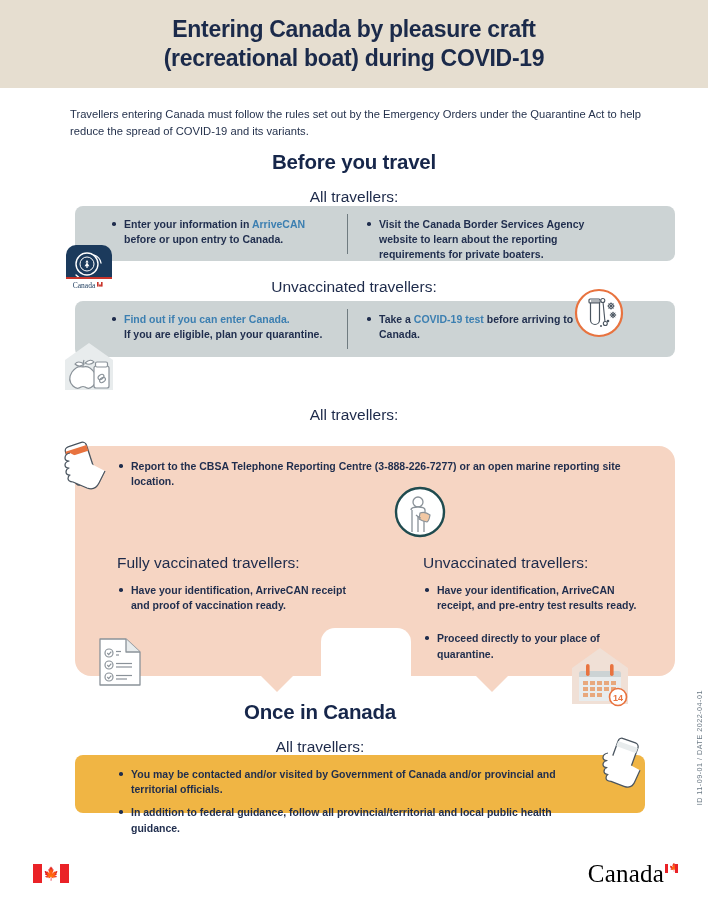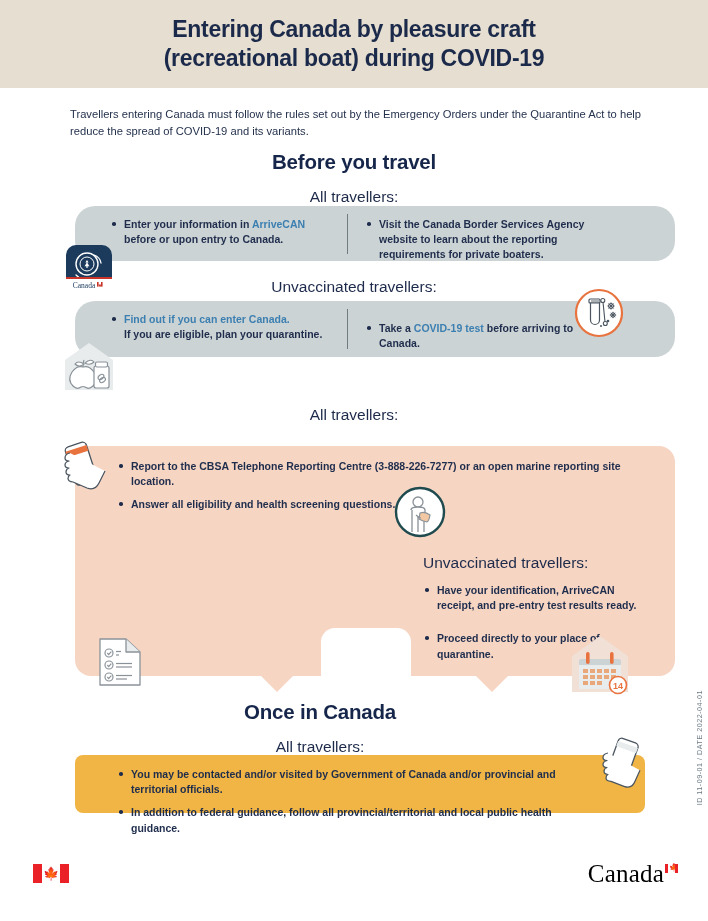--- a/index.html
+++ b/index.html
@@ -57,21 +57,21 @@
   }
   .grp-title {
     font-size: 15.5px;
     color: #1d2a4a;
     font-weight: 400;
   }
 
   
   .panel-grey {
     background: #ccd3d4;
-    border-radius: 20px;
+    border-radius: 8px;
     position: relative;
   }
   .panel-yellow {
     background: #f0b544;
     border-radius: 8px;
     position: relative;
   }
 
   
   ul.bl { list-style: none; }
@@ -111,21 +111,21 @@
   #before-panel1 .col-a { position: absolute; left: 35px; top: 11px; width: 220px; }
   #before-panel1 .col-b { position: absolute; left: 290px; top: 11px; width: 250px; }
   #before-panel1 .divider-v { left: 272px; top: 8px; height: 40px; }
 
   #before-panel2 {
     position: absolute;
     left: 75px; top: 151px;
     width: 600px; height: 56px;
   }
   #before-panel2 .col-a { position: absolute; left: 35px; top: 11px; width: 235px; }
-  #before-panel2 .col-b { position: absolute; left: 290px; top: 20px; width: 235px; }
+  #before-panel2 .col-b { position: absolute; left: 290px; top: 11px; width: 235px; }
   #before-panel2 .divider-v { left: 272px; top: 8px; height: 40px; }
 
   
   #border-shape {
     position: absolute;
     left: 75px; top: 446px;
     width: 600px; height: 246px;
   }
   #pink-main {
     position: absolute;
@@ -322,24 +322,29 @@
 
   <div id="border-shape" style="top:54px;">
     <div id="pink-main"></div>
     <div class="tail" id="tail-left"></div>
     <div class="tail" id="tail-right"></div>
     <div id="pink-notch"></div>
 
     <div style="position:absolute; left:42px; top:13px; width:510px;">
       <ul class="bl">
         <li>Report to the CBSA Telephone Reporting Centre (3-888-226-7277) or an open marine reporting site location.</li>
-        <li style="margin-top:5px;">Answer all eligibility and health screening questions.</li>
-      </ul>
-    </div>
-
+      </ul>
+    </div>
+
+    <div style="position:absolute; left:42px; top:108px; width:230px;">
+      <div class="grp-title">Fully vaccinated travellers:</div>
+      <ul class="bl" style="margin-top:11px;">
+        <li>Have your identification, ArriveCAN receipt and proof of vaccination ready.</li>
+      </ul>
+    </div>
 
     <div style="position:absolute; left:348px; top:108px; width:225px;">
       <div class="grp-title">Unvaccinated travellers:</div>
       <ul class="bl" style="margin-top:11px;">
         <li>Have your identification, ArriveCAN receipt, and pre-entry test results ready.</li>
         <li style="margin-top:18px;">Proceed directly to your place of quarantine.</li>
       </ul>
     </div>
   </div>
 
@@ -380,21 +385,21 @@
         <line x1="19" y1="27.5" x2="35" y2="27.5"></line>
         <line x1="19" y1="31" x2="35" y2="31"></line>
         <circle cx="12" cy="41" r="4"></circle>
         <path d="M10.3 41 l1.4 1.6 l2.6 -3"></path>
         <line x1="19" y1="39.5" x2="35" y2="39.5"></line>
         <line x1="19" y1="43" x2="30" y2="43"></line>
       </g>
     </svg>
   </div>
 
-  <div class="icon" style="left:568px; top:240px; width:64px; height:64px;">
+  <div class="icon" style="left:568px; top:252px; width:64px; height:64px;">
     <svg width="64" height="64" viewBox="0 0 64 64">
       <path d="M32 4 L60 24 V60 H4 V24 Z" fill="#f0e0d6"></path>
       <rect x="11" y="27" width="42" height="30" rx="2.5" fill="#ccd3d4"></rect>
       <rect x="11" y="33" width="42" height="24" rx="0" fill="#e8eced"></rect>
       <rect x="18" y="20" width="3.6" height="12" rx="1.8" fill="#e8733f"></rect>
       <rect x="42" y="20" width="3.6" height="12" rx="1.8" fill="#e8733f"></rect>
       <g fill="#e8a87c">
         <rect x="15" y="37" width="5" height="4"></rect>
           <rect x="22" y="37" width="5" height="4"></rect>
         <rect x="29" y="37" width="5" height="4"></rect>

